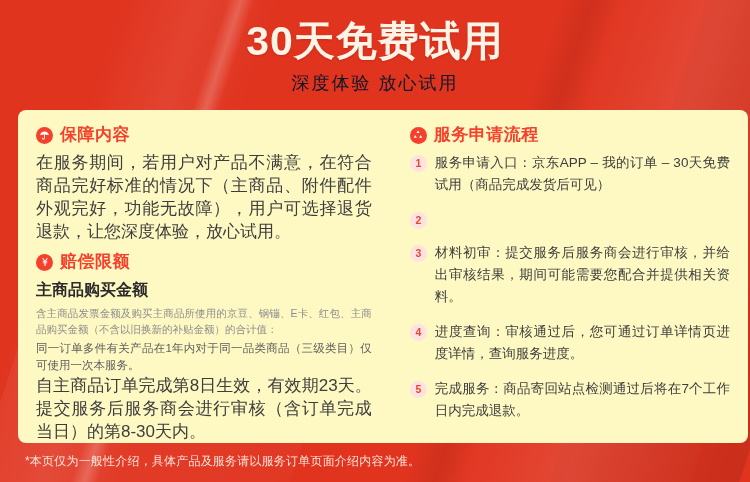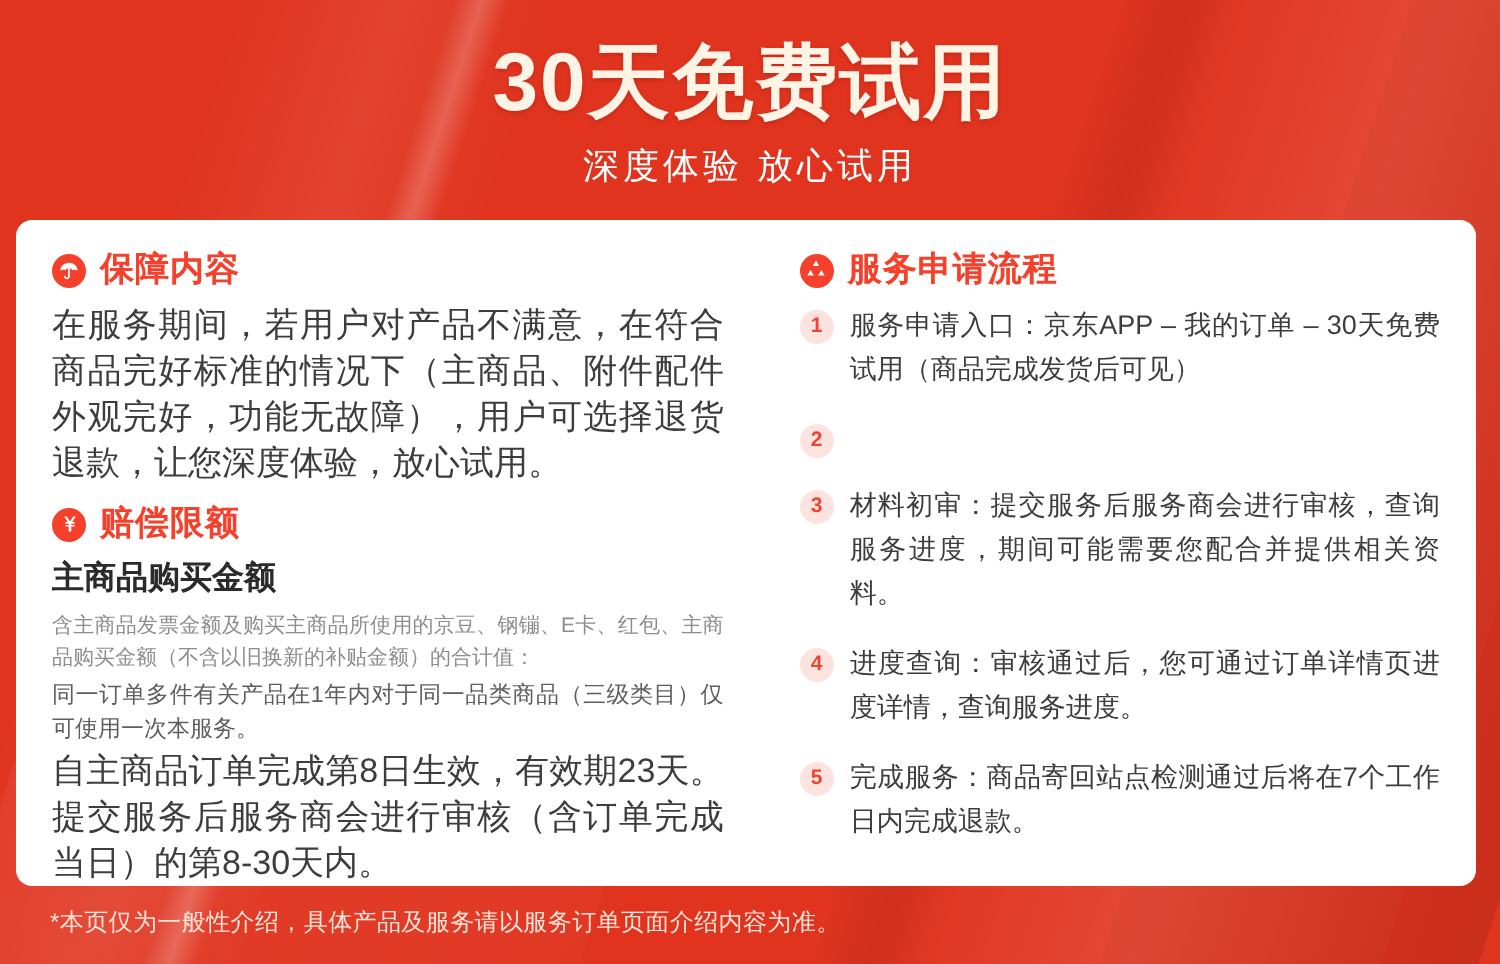--- a/index.html
+++ b/index.html
@@ -79,32 +79,32 @@
     font-weight: bold;
     color: #fdf4e6;
     letter-spacing: 1px;
     text-shadow: 0 1px 2px rgba(120,15,5,0.25);
   }
   .header-subtitle {
     margin: 0;
     padding-top: 6px;
     font-size: 18px;
     line-height: 24px;
-    color: #ffffff;
+    color: #0f172a;
     letter-spacing: 2px;
   }
 
   
   .card {
     position: absolute;
-    left: 8px;
+    left: 18px;
     top: 110px;
     width: 730px;
     height: 333px;
-    background: #ffffff;
+    background: #fef9c3;
     border-radius: 8px;
     box-sizing: border-box;
     padding: 12px 18px 10px 18px;
     display: flex;
     gap: 12px;
   }
   .col {
     box-sizing: border-box;
   }
   .col-left  { width: 358px; padding-right: 14px; }
@@ -269,21 +269,21 @@
       <ul class="steps">
         <li class="step">
           <span class="step-num">1</span>
           <span class="step-text">服务申请入口：京东APP – 我的订单 – 30天免费试用（商品完成发货后可见）</span>
         </li>
         <li class="step">
           <span class="step-num">2</span>
         </li>
         <li class="step">
           <span class="step-num">3</span>
-          <span class="step-text">材料初审：提交服务后服务商会进行审核，查询服务进度，期间可能需要您配合并提供相关资料。</span>
+          <span class="step-text">材料初审：提交服务后服务商会进行审核，并给出审核结果，期间可能需要您配合并提供相关资料。</span>
         </li>
         <li class="step">
           <span class="step-num">4</span>
           <span class="step-text">进度查询：审核通过后，您可通过订单详情页进度详情，查询服务进度。</span>
         </li>
         <li class="step">
           <span class="step-num">5</span>
           <span class="step-text">完成服务：商品寄回站点检测通过后将在7个工作日内完成退款。</span>
         </li>
       </ul>

